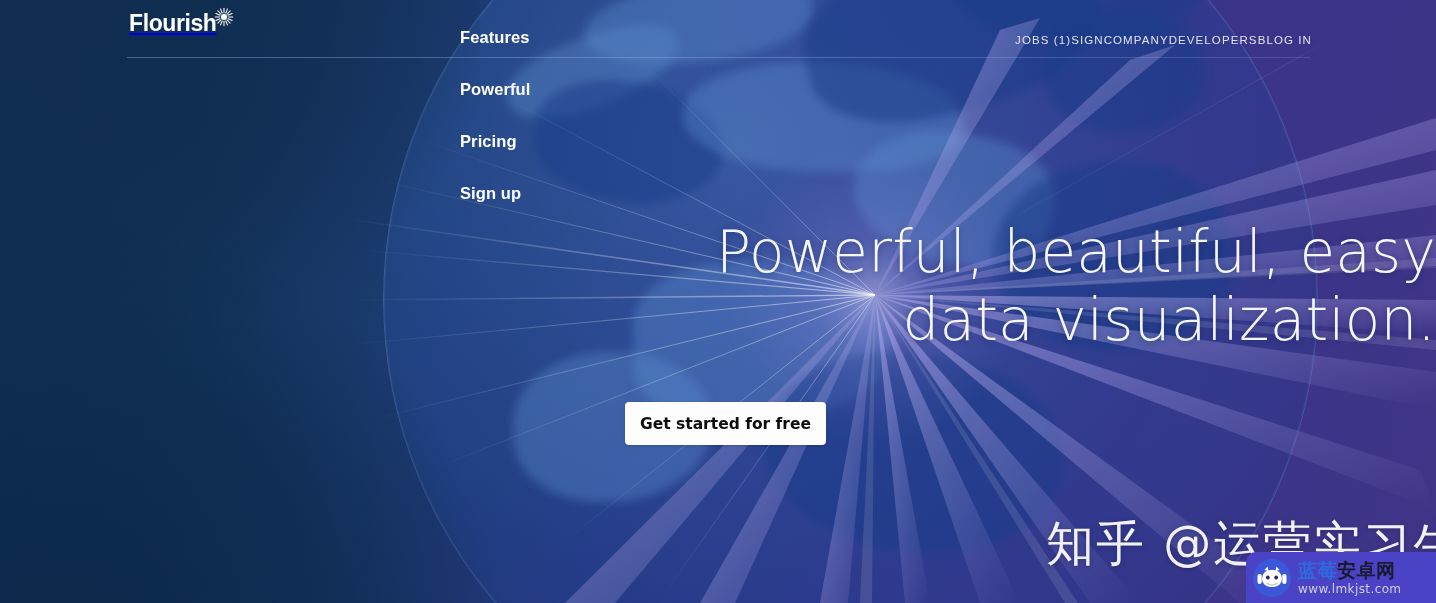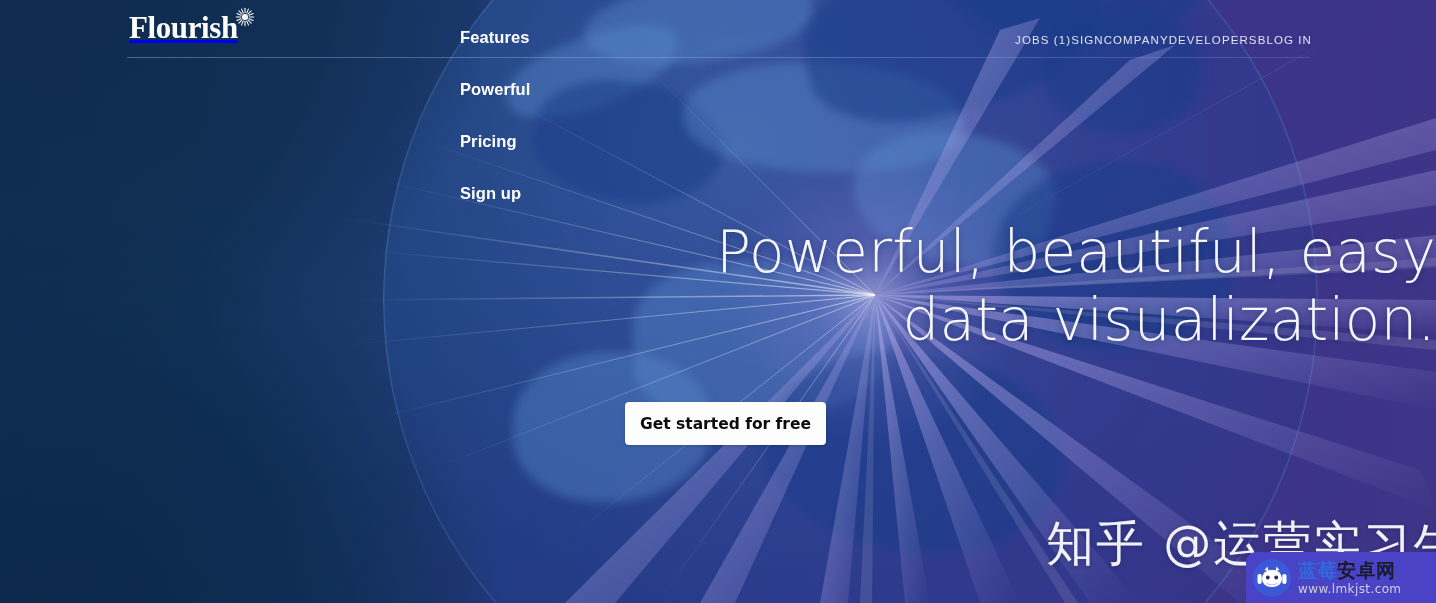--- a/index.html
+++ b/index.html
@@ -61,23 +61,23 @@
   
   header {
     position:absolute; left:0; top:0; width:1436px; height:60px;
     z-index:40;
   }
   .logo-wrap {
     position:absolute; left:129px; top:12px;
     display:flex; align-items:flex-start;
   }
   .logo-text {
-    font-family:Liberation Serif, serif;
+    font-family:Liberation Sans, sans-serif;
     font-weight:700;
-    font-size:31px;
+    font-size:23px;
     letter-spacing:-.4px;
     color:#fff;
     line-height:1;
   }
   .logo-star { margin-left:-3px; margin-top:-5px; }
 
   .mainnav {
     position:absolute; left:460px; top:28px;
     display:flex; gap:33px;flex-direction:column;
   }

